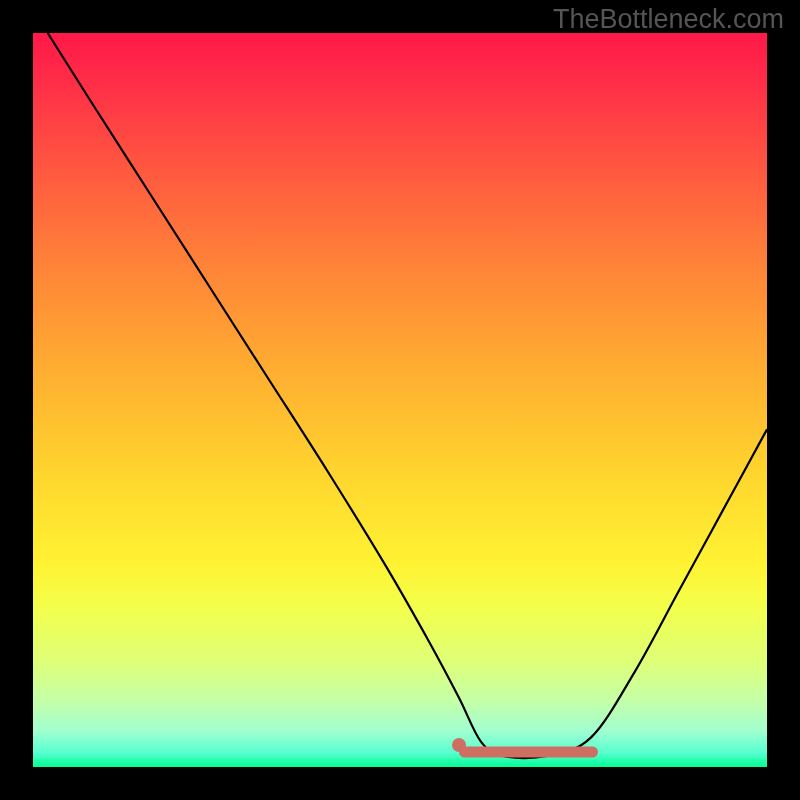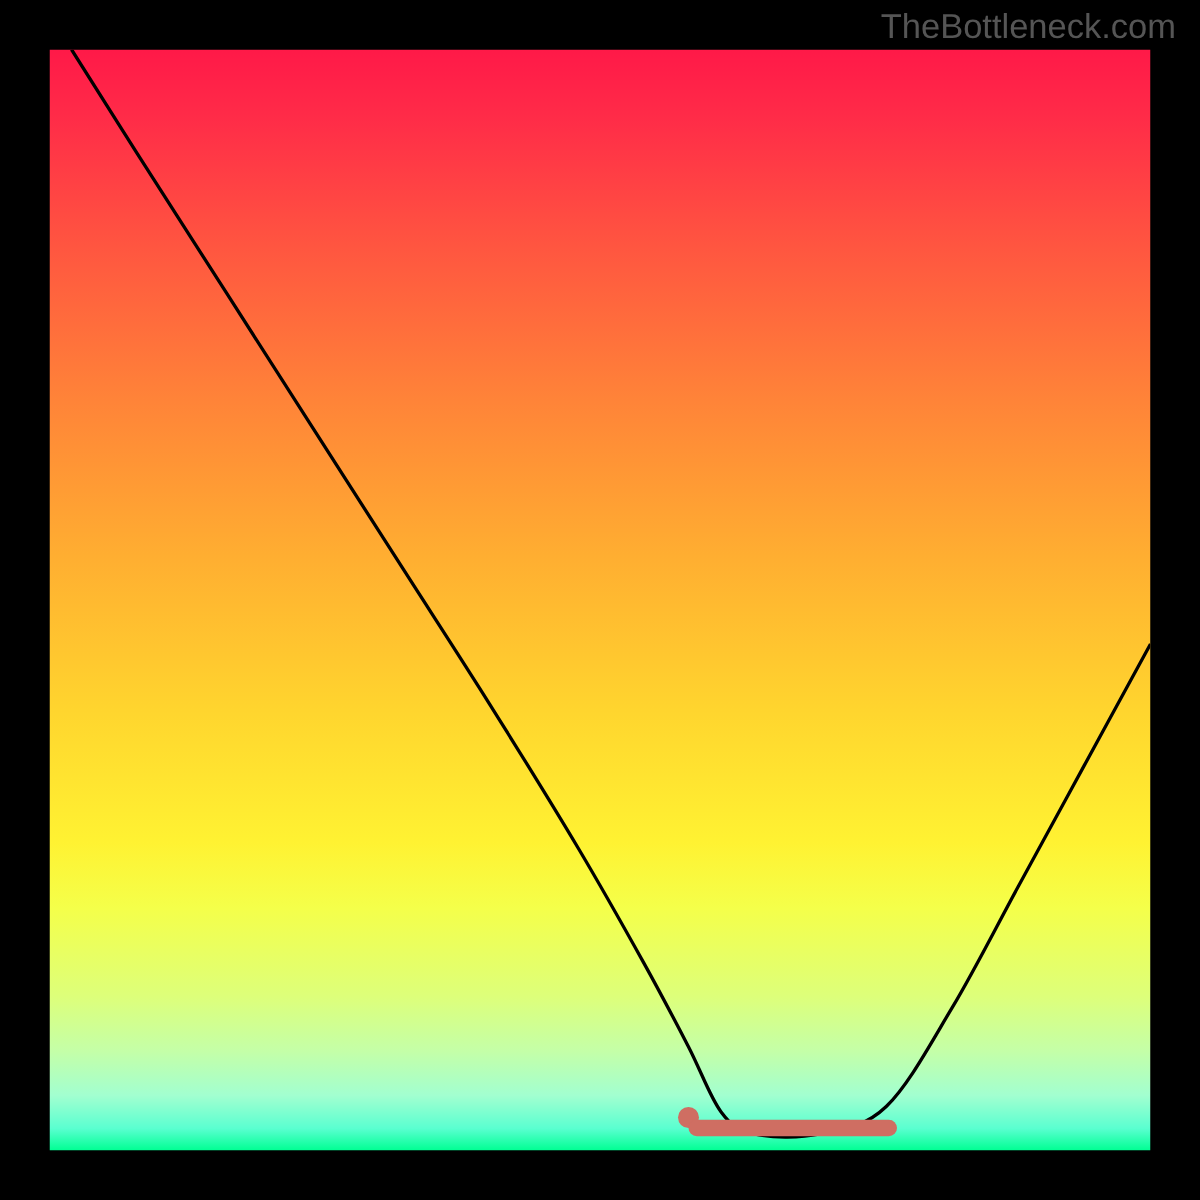--- a/index.html
+++ b/index.html
@@ -8,21 +8,21 @@
     height: 800px;
     background: #000;
     position: relative;
     font-family: Arial, sans-serif;
   }
   .watermark {
     position: absolute;
     top: 4px;
     right: 16px;
     color: #555;
-    font-size: 23px;
+    font-size: 27px;
     font-weight: 500;
     z-index: 10;
   }
   .plot-area {
     position: absolute;
     left: 33px;
     top: 33px;
     width: 734px;
     height: 734px;
     overflow: hidden;

